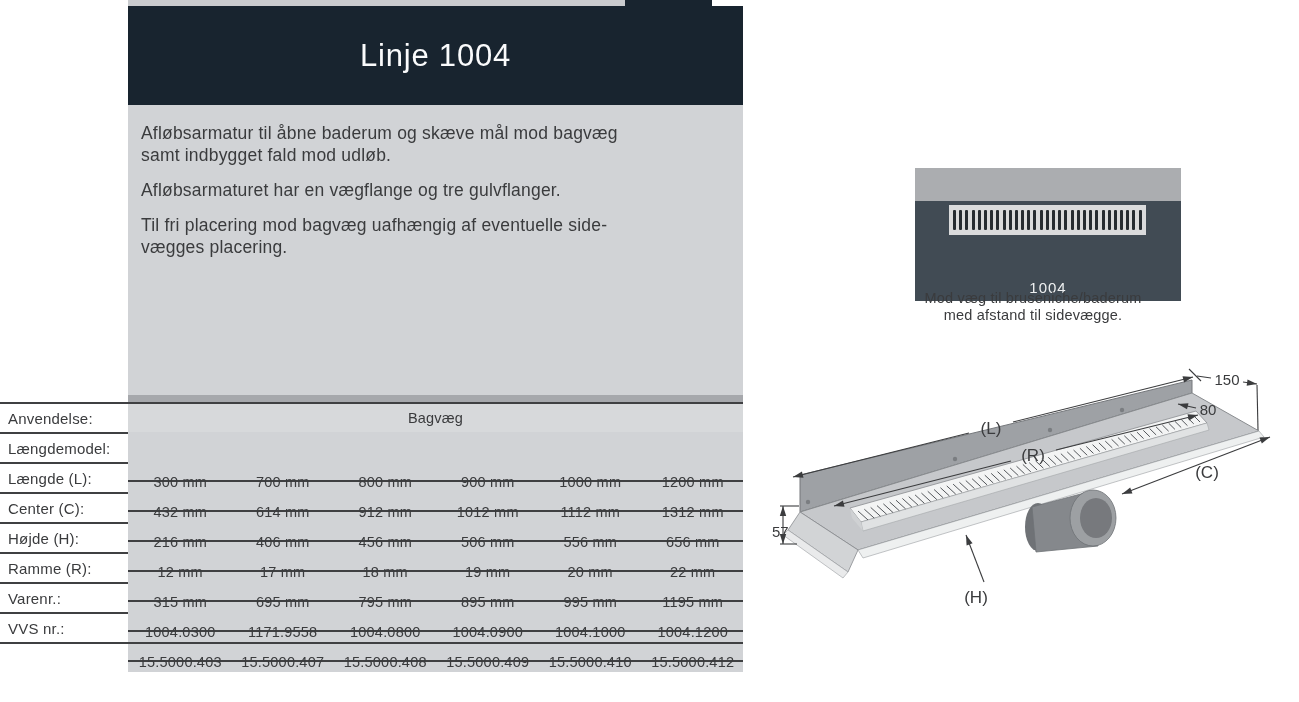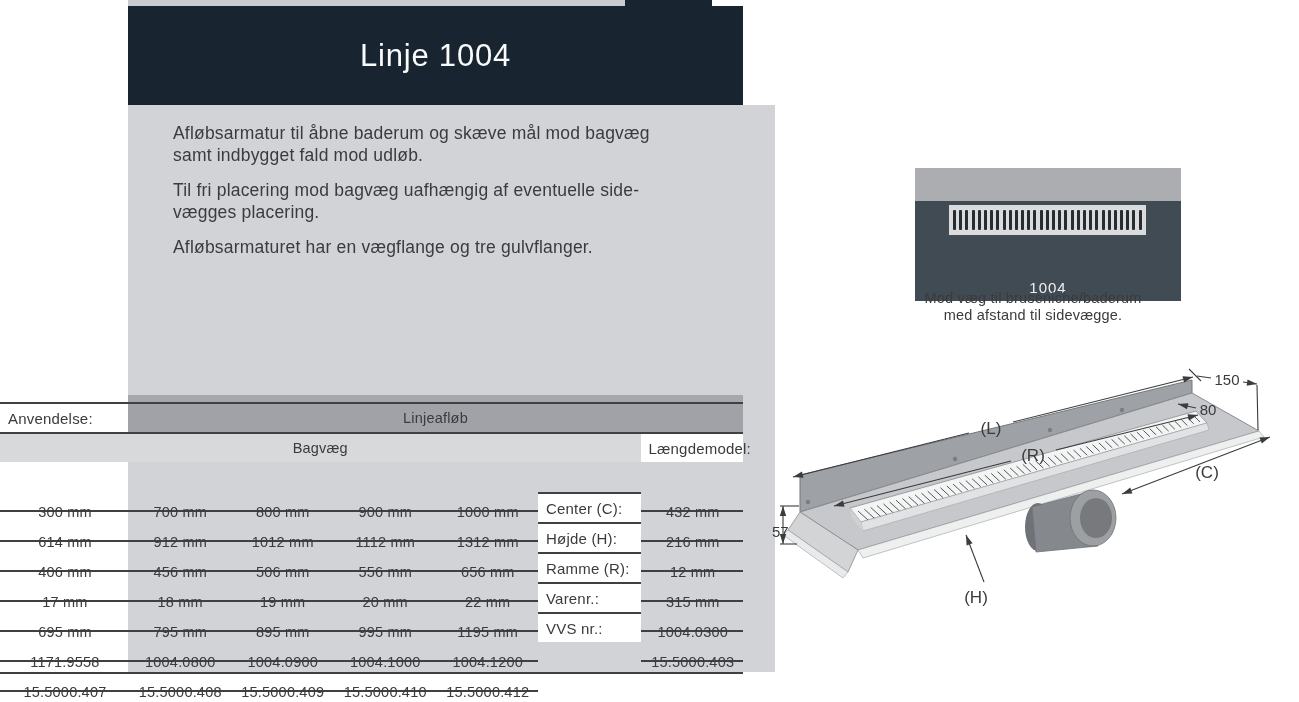--- a/index.html
+++ b/index.html
@@ -10,21 +10,21 @@
   
   .top-strip{left:128px;top:0;width:497px;height:6px;background:#c9cbce;}
   .top-dark-bar{left:625px;top:0;width:87px;height:8px;background:#18242f;}
 
   
   .title-bar{left:128px;top:6px;width:615px;height:99px;background:#18242f;
              display:flex;align-items:center;justify-content:center;}
   .title-bar h1{margin:10px;font-size:31px;font-weight:400;color:#fafbfc;letter-spacing:.8px;}
 
   
-  .info-panel{left:128px;top:105px;width:615px;height:567px;background:#d1d3d6;padding-left:32px;}
+  .info-panel{left:128px;top:105px;width:615px;height:567px;background:#d1d3d6;}
   .info-text{padding:17px 18px 0 13px;}
   .info-text p{margin:0 0 13px 0;font-size:17.5px;line-height:22px;white-space:pre-line;
                letter-spacing:.2px;color:#3a3b3d;}
   .table-top-shade{left:128px;top:395px;width:615px;height:7px;background:#a6a8ac;}
 
   
   .spec-table{left:0;top:402px;width:743px;display:grid;
               grid-template-columns:128px repeat(6,102.5px);grid-auto-rows:30px;
               border-bottom:2px solid #3f4042;}
   .tl,.tc{display:flex;align-items:center;border-top:2px solid #3f4042;box-sizing:border-box;}
@@ -61,42 +61,42 @@
   <div class="abs top-dark-bar"></div>
 
   <header class="abs title-bar">
     <h1>Linje 1004</h1>
   </header>
 
   <section class="abs info-panel">
     <div class="info-text">
       <p>Afløbsarmatur til åbne baderum og skæve mål mod bagvæg
 samt indbygget fald mod udløb.</p>
+      <p>Afløbsarmaturet har en vægflange og tre gulvflanger.</p>
       <p>Til fri placering mod bagvæg uafhængig af eventuelle side-
 vægges placering.</p>
-      <p>Afløbsarmaturet har en vægflange og tre gulvflanger.</p>
     </div>
   </section>
 
   <div class="abs table-top-shade"></div>
 
   <div class="abs spec-table">
     <div class="tl">Anvendelse:</div>
-    <div class="tc dark span6">Linjeafløb</div>
 
     <div class="tc light span6">Bagvæg</div>
 
     <div class="tl">Længdemodel:</div>
     <div class="tc dark vl">300 mm</div>
     <div class="tc dark vl">700 mm</div>
     <div class="tc dark vl">800 mm</div>
     <div class="tc dark vl">900 mm</div>
     <div class="tc dark vl">1000 mm</div>
     <div class="tc dark vl">1200 mm</div>
 
+    <div class="tl">Længde (L):</div>
     <div class="tc light vl">432 mm</div>
     <div class="tc light vl">614 mm</div>
     <div class="tc light vl">912 mm</div>
     <div class="tc light vl">1012 mm</div>
     <div class="tc light vl">1112 mm</div>
     <div class="tc light vl">1312 mm</div>
 
     <div class="tl">Center (C):</div>
     <div class="tc dark vl">216 mm</div>
     <div class="tc dark vl">406 mm</div>

